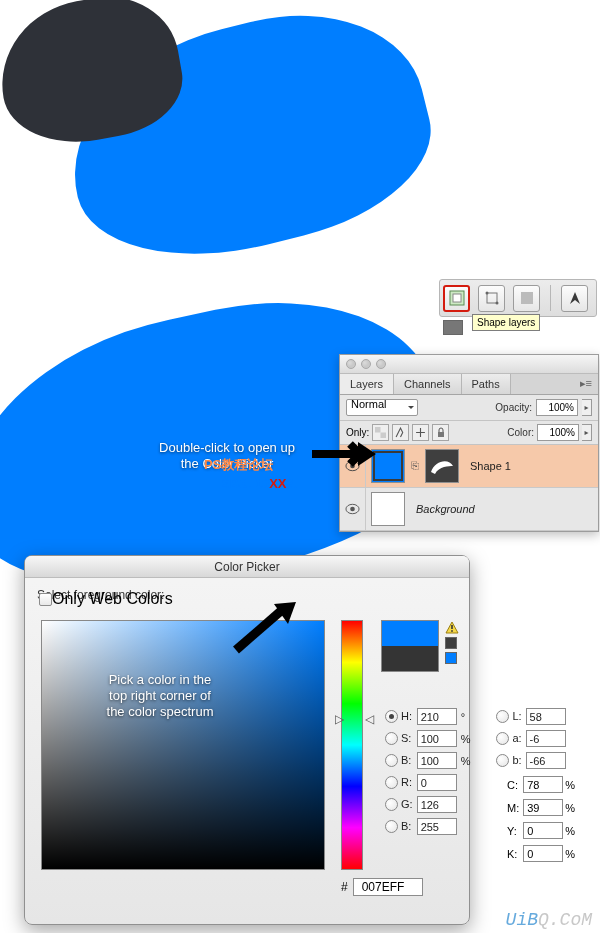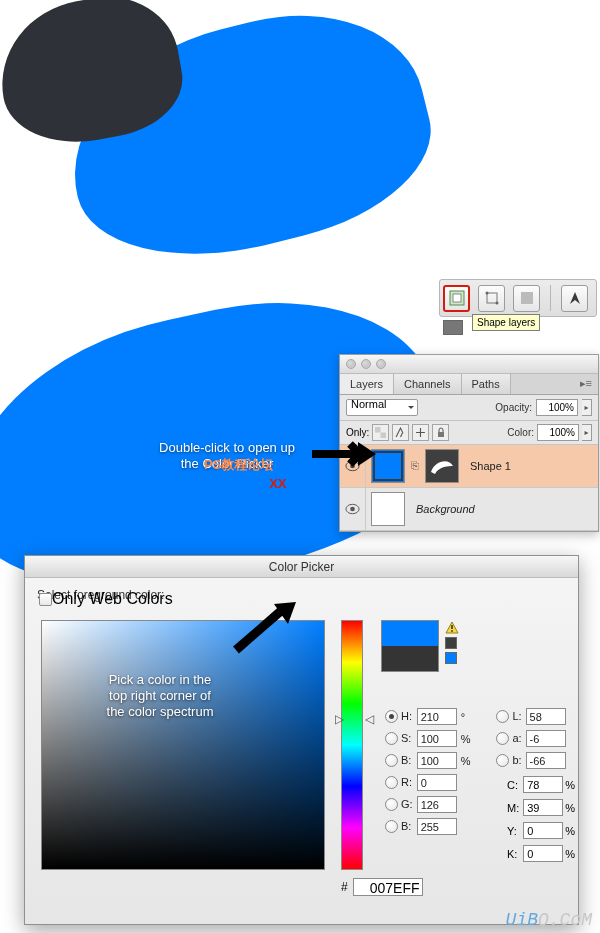--- a/index.html
+++ b/index.html
@@ -50,21 +50,21 @@
 
 
 .instr{position:absolute;color:#fff;font-size:13px;text-align:center;line-height:16px;text-shadow:0 1px 3px rgba(0,0,0,.6)}
 .instr1{top:440px;left:122px;width:210px}
 .arrow1{position:absolute;top:438px;left:310px;width:66px;height:32px}
 .wm{position:absolute;top:456px;left:204px;color:#f84;font-size:13px;font-weight:700}
 .wm2{position:absolute;top:476px;left:220px;color:#007eff;font-size:13px;font-weight:700}
 .wm2 b{color:#d41b0e}
 
 
-.cp{position:absolute;top:555px;left:24px;width:555px;height:370px;background:linear-gradient(#f5f5f5,#e6e6e6);border:1px solid #909090;border-radius:0;box-shadow:0 6px 20px rgba(0,0,0,.35)}
+.cp{position:absolute;top:555px;left:24px;width:446px;height:370px;background:linear-gradient(#f5f5f5,#e6e6e6);border:1px solid #909090;border-radius:8px;box-shadow:0 6px 20px rgba(0,0,0,.35)}
 .cp-title{height:22px;background:linear-gradient(#f7f7f7,#d8d8d8);border-bottom:1px solid #bcbcbc;border-radius:6px 6px 0 0;text-align:center;line-height:22px;font-size:12px;color:#333;font-weight:400}
 .cp-body{padding:10px 12px;position:relative}
 .cp-label{font-size:12px;color:#333;margin-bottom:6px}
 .spectrum{position:absolute;top:42px;left:16px;width:284px;height:250px;background:
   linear-gradient(to top,#000,#0000),
   linear-gradient(to right,#fff,#007eff);
   border:1px solid #888}
 .instr2{top:672px;left:80px;width:160px;text-shadow:0 1px 3px rgba(0,0,0,.7)}
 .arrow2{position:absolute;top:600px;left:230px;width:68px;height:56px}
 .hue{position:absolute;top:42px;left:316px;width:22px;height:250px;border:1px solid #888;background:linear-gradient(to top,red,#ff00ff,blue,cyan,lime,yellow,red)}
@@ -79,21 +79,21 @@
 
 .btncol{position:absolute;top:40px;right:14px;width:95px;display:flex;flex-direction:column;gap:6px}
 .mac-btn{height:20px;border:1px solid #8d8d8d;border-radius:10px;background:linear-gradient(#fefefe,#dcdcdc);font-size:12px;color:#222;text-align:center;line-height:18px}
 .mac-btn.def{background:linear-gradient(#c8e2ff,#7fb4ef);border-color:#5b8ac6}
 
 .fieldgrid{position:absolute;top:130px;left:360px;display:grid;grid-template-columns:auto 40px auto 18px auto 40px auto;gap:5px 4px;align-items:center;font-size:11px;color:#222}
 .radio{width:13px;height:13px;border:1px solid #888;border-radius:50%;position:relative;background:radial-gradient(circle at 35% 35%,#fff,#e4e4e4)}
 .radio.on:after{content:"";position:absolute;top:3px;left:3px;width:5px;height:5px;border-radius:50%;background:#444}
 .numfld{width:40px;height:17px;border:1px solid #8c8c8c;background:#fff;padding:1px 3px;font-size:11px;text-align:left;display:flex;align-items:center}
 .hexrow{position:absolute;top:300px;left:316px;display:flex;align-items:center;gap:5px;font-size:12px}
-.hexfld{width:70px;height:18px;border:1px solid #8c8c8c;background:#fff;padding:1px 16px;font-size:14px}
+.hexfld{width:70px;height:18px;border:1px solid #8c8c8c;background:#fff;padding:1px 8px;font-size:12px}
 
 .cmykgrid{position:absolute;top:198px;left:482px;display:grid;grid-template-columns:auto 38px auto;gap:6px 4px;align-items:center;font-size:11px}
 .owc{position:absolute;bottom:10px;left:14px;display:flex;align-items:center;font-size:16px}
 .cb{width:13px;height:13px;border:1px solid #8c8c8c;background:linear-gradient(#fff,#e8e8e8);border-radius:2px}
 
 .brand{position:absolute;bottom:3px;right:8px;color:#c8c8c8;font-size:18px;font-style:italic;font-family:Liberation Mono, monospace}
 .brand span{color:#6ad}
 </style>
 </head>
 <body>

